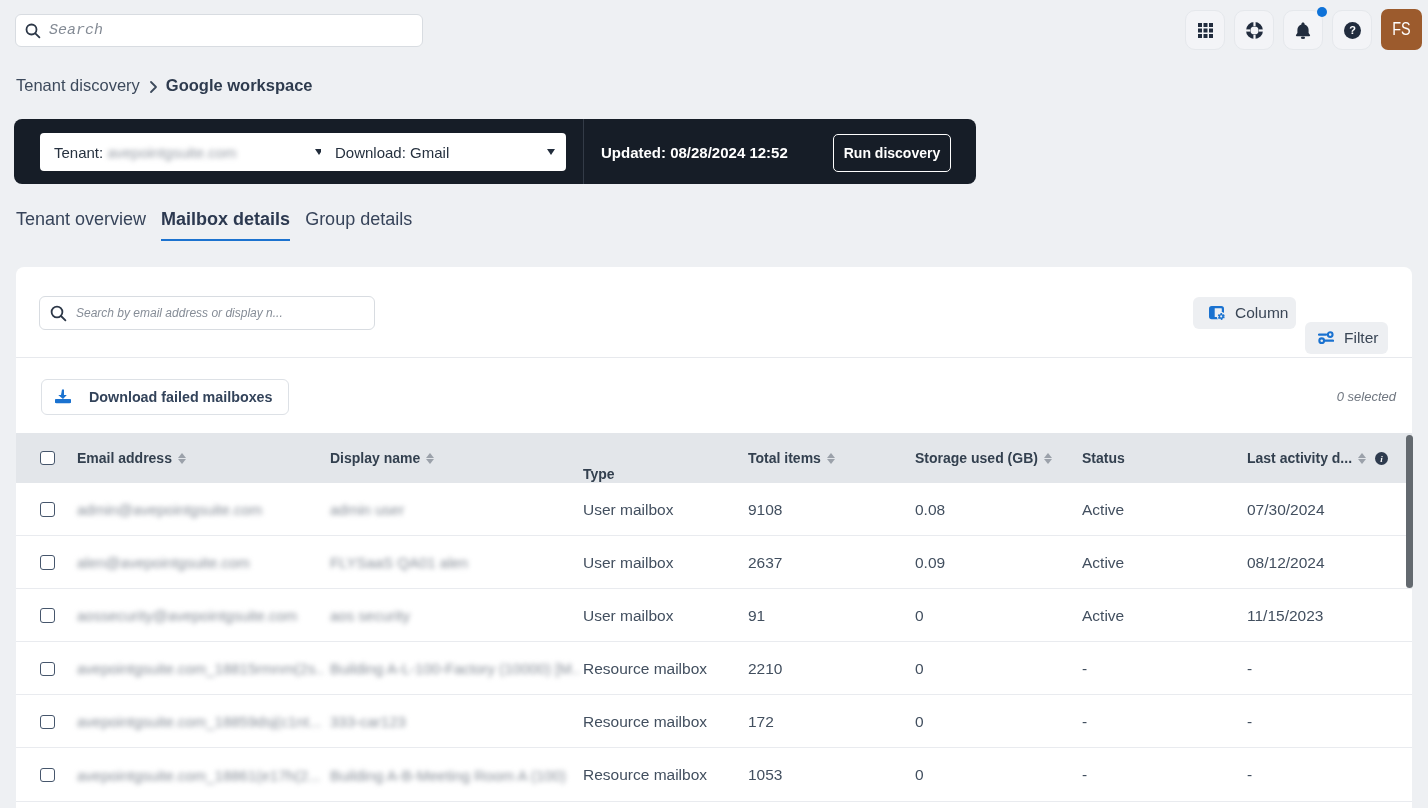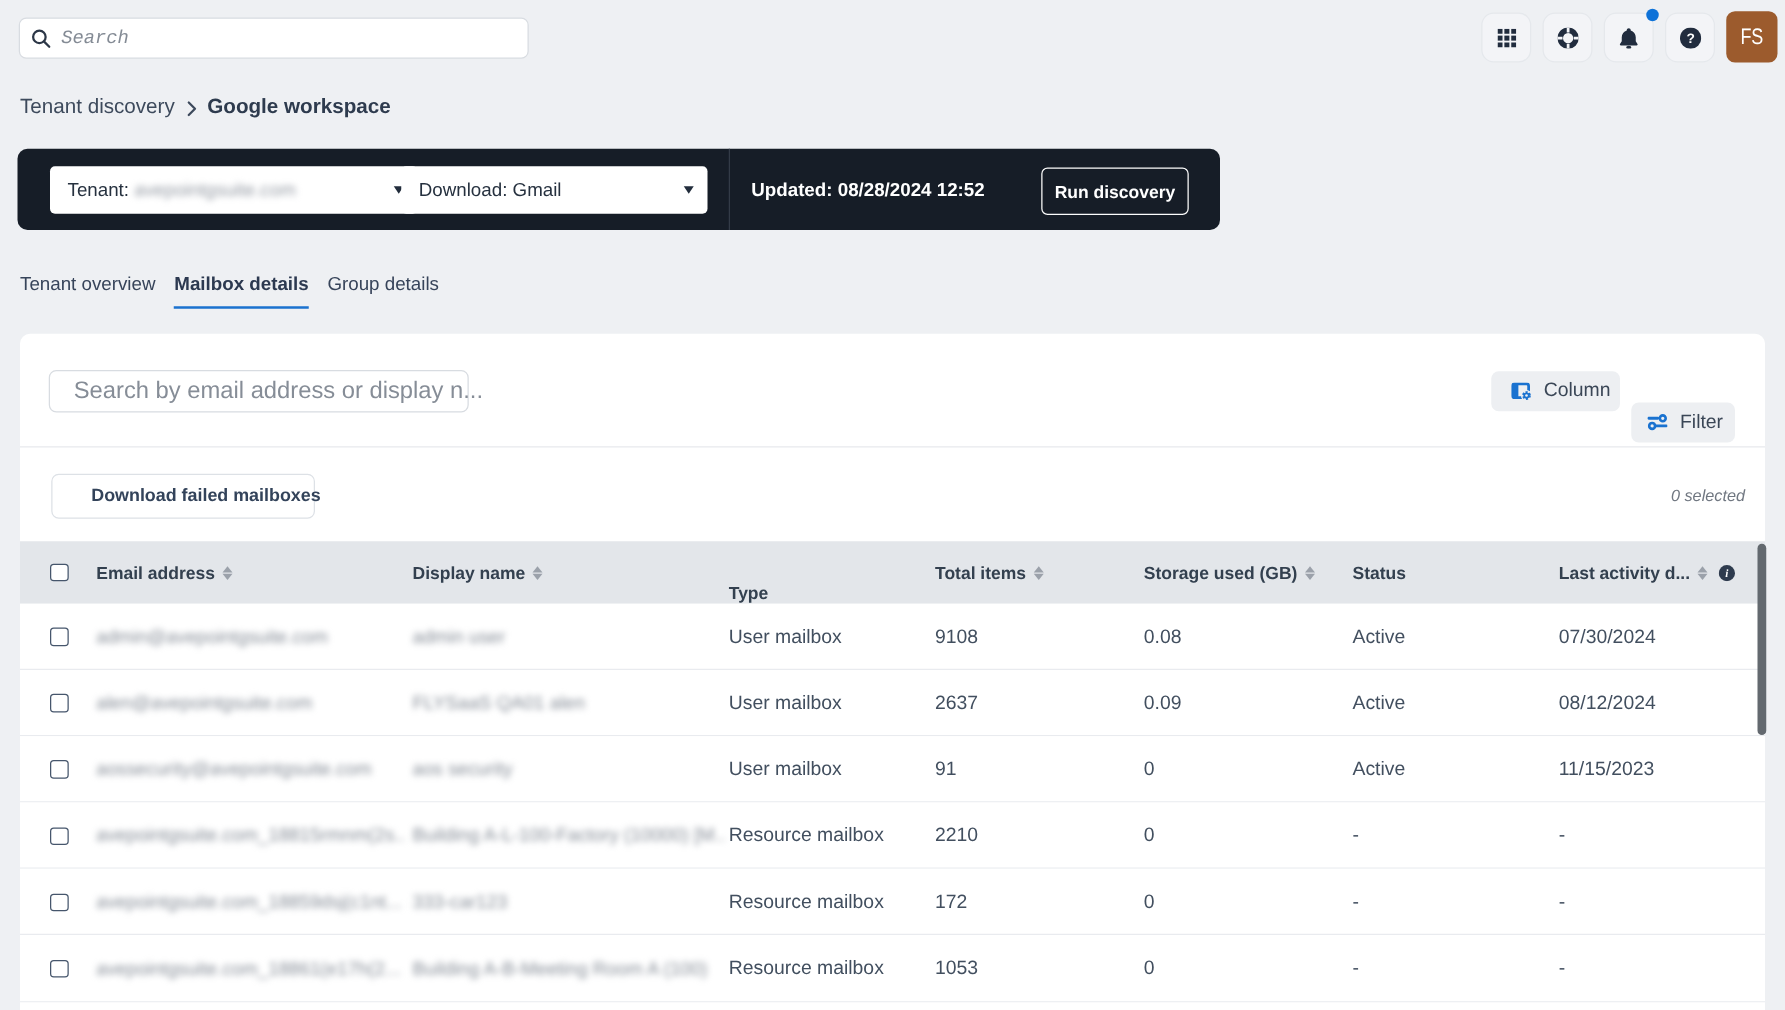--- a/index.html
+++ b/index.html
@@ -23,34 +23,34 @@
 
 .darkbar { left:14px; top:119px; width:962px; height:65px; background:#161d27; border-radius:8px; }
 .dd { top:133px; height:38px; background:#fff; border-radius:4px; display:flex; align-items:center; padding:0 14px; font-size:15px; color:#26313f; }
 .dd .blur { color:#959ba4; filter:blur(2.6px); }
 .ddcaret { position:absolute; right:11px; width:0; height:0; border-left:4.8px solid transparent; border-right:4.8px solid transparent; border-top:6px solid #222d3c; }
 .vsep { left:583px; top:119px; width:1px; height:65px; background:#333b47; }
 .updated { left:601px; top:144px; color:#fff; font-weight:bold; font-size:15px; }
 .runbtn { left:833px; top:134px; width:118px; height:38px; border:1px solid #fdfdfd; border-radius:5px; color:#fff; font-weight:bold; font-size:14px; display:flex; align-items:center; justify-content:center; }
 
 
-.tabs { left:16px; top:219px; display:flex; font-size:15px; color:#37445a;text-align:right; }
+.tabs { left:16px; top:209px; display:flex; font-size:18px; color:#37445a;text-align:right; }
 .tab { margin-right:15px; padding-bottom:9px; }
 .tab.active { font-weight:bold; color:#2c3950; border-bottom:2.5px solid #1b72cf; }
 
 
 .card { left:16px; top:267px; width:1396px; height:541px; background:#fff; border-radius:8px 8px 0 0; }
 
 .search2 { left:39px; top:296px; width:336px; height:34px; background:#fff; border:1px solid #d8dce1; border-radius:6px; display:flex; align-items:center; padding-left:10px; }
-.search2 .ph { color:#868d97; font-size:19px; margin-left:9px; white-space:nowrap; }
+.search2 .ph { font-style:italic; color:#868d97; font-size:12px; margin-left:9px; white-space:nowrap; }
 
 .graybtn { top:297px; height:32px; background:#edeff2; border-radius:6px; display:flex; align-items:center; font-size:15.5px; color:#3a4656; gap:9px; padding-left:16px; }
 .divider { left:16px; top:357px; width:1396px; height:1px; background:#e7e9ed; }
 
-.dlbtn { left:41px; top:379px; width:211px; height:36px; background:#fff; border:1px solid #dde1e6; border-radius:6px; display:flex; align-items:center; padding-left:13px; gap:18px; font-size:14.3px; font-weight:bold; color:#33435a; white-space:nowrap; }
+.dlbtn { left:41px; top:379px; width:248px; height:36px; background:#fff; border:1px solid #dde1e6; border-radius:6px; display:flex; align-items:center; padding-left:13px; gap:18px; font-size:14.3px; font-weight:bold; color:#33435a; white-space:nowrap; }
 .selected { top:389px; right:32px; font-style:italic; font-size:13px; color:#707781; }
 
 
 .thead { left:16px; top:433px; width:1396px; height:50px; background:#e3e6ea; }
 .th { position:absolute; top:0; height:50px; display:flex; align-items:center; font-weight:bold; font-size:14px; color:#33404f; gap:6px; white-space:nowrap; }
 .sort { display:inline-flex; flex-direction:column; gap:1.5px; margin-top:1px; }
 .sort i { display:block; width:0; height:0; border-left:4.2px solid transparent; border-right:4.2px solid transparent; }
 .sort .up { border-bottom:5.5px solid #9ba1aa; }
 .sort .dn { border-top:5.5px solid #9ba1aa; }
 .cb { width:14.5px; height:14.5px; border:1.5px solid #46566c; border-radius:3px; background:#fff; }

